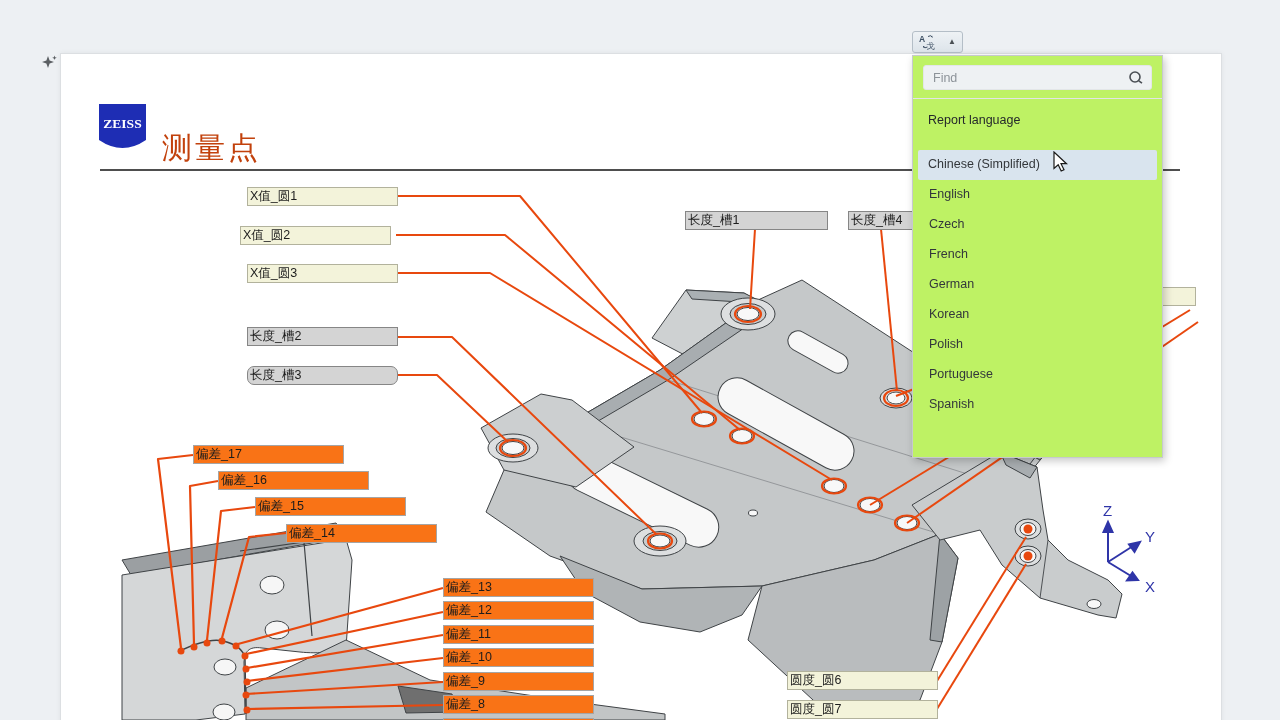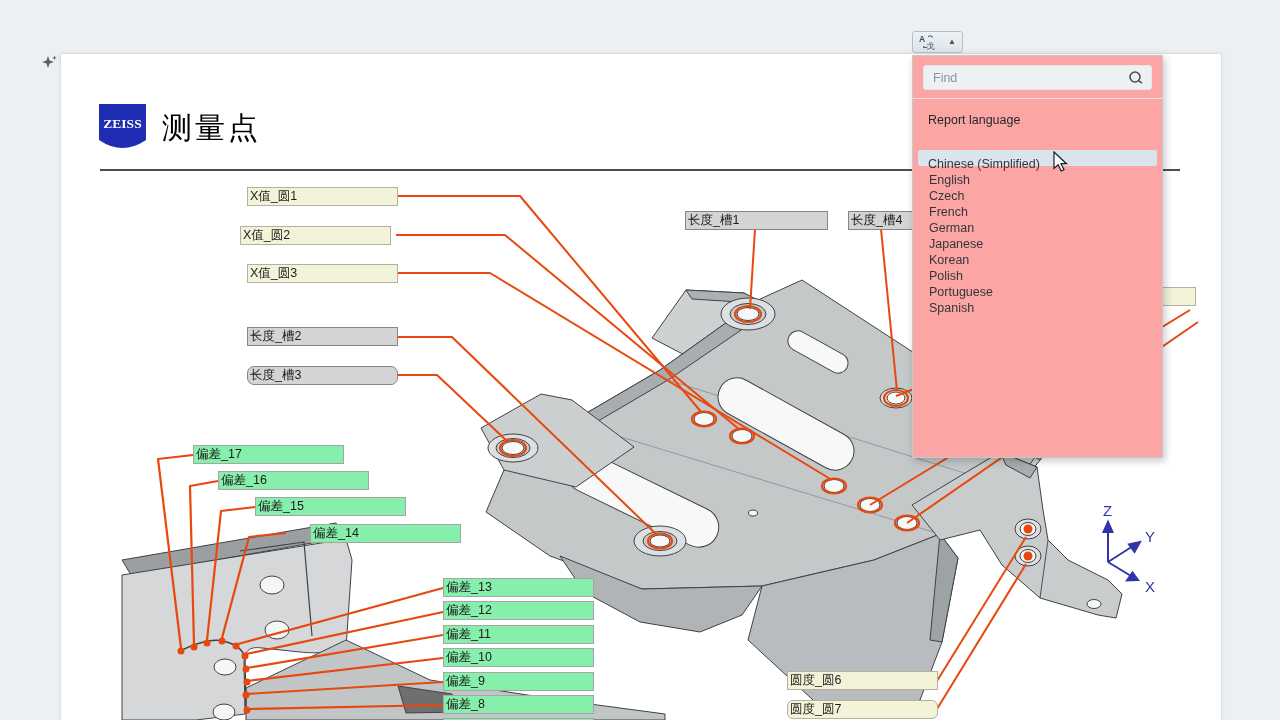--- a/index.html
+++ b/index.html
@@ -13,69 +13,69 @@
     position:absolute;left:60px;top:53px;width:1160px;height:680px;
     background:#ffffff;border:1px solid #dcdfe2;box-shadow:0 0 5px rgba(0,0,0,.06);
     z-index:1;
   }
   
   .sparkle{position:absolute;left:40px;top:53px;width:20px;height:20px;z-index:4;}
   
   .logo{position:absolute;left:99px;top:104px;width:47px;height:47px;z-index:6;}
   .logo svg{display:block;}
   .page-title{
-    position:absolute;left:162px;top:108px;z-index:6;
-    font-size:30px;color:#000000;letter-spacing:3px;
+    position:absolute;left:162px;top:128px;z-index:6;
+    font-size:30px;color:#c2410c;letter-spacing:3px;
   }
   .hrule{
     position:absolute;left:100px;top:169px;width:1080px;height:0;
     border-top:2px solid #4e4e4e;z-index:3;
   }
   
   .drawing{position:absolute;left:0;top:0;z-index:5;}
   
   .ann{
     position:absolute;height:17px;width:147px;line-height:17px;
     font-size:12.5px;color:#1d1d1d;padding-left:2px;z-index:10;
     border:1px solid #9a9a8f;white-space:nowrap;overflow:hidden;
   }
   .ann.cream{background:#f3f3da;border-color:#b2b29c;}
   .ann.gray{background:#d4d4d4;border-color:#868686;}
-  .ann.white{background:#86efac;border-color:#a5a5a5;}
+  .ann.white{background:#f97316;border-color:#a5a5a5;}
   
   .translate-btn{
     position:absolute;left:912px;top:31px;width:51px;height:22px;z-index:50;
     background:linear-gradient(#eef2f5,#dde4ea);
     border:1px solid #b4bec7;border-radius:3px;
     display:flex;align-items:center;justify-content:space-between;
     padding:0 6px;box-sizing:border-box;cursor:pointer;
   }
   .translate-btn .tri{font-size:8px;color:#4a4f54;line-height:1;}
   
   .dropdown{
     position:absolute;left:912px;top:55px;width:251px;height:403px;z-index:50;
-    background:#fca5a5;border:1px solid #c6c9cc;
+    background:#bef264;border:1px solid #c6c9cc;
     box-shadow:2px 3px 8px rgba(0,0,0,.22);box-sizing:border-box;
   }
   .find-row{position:relative;height:42px;border-bottom:1px solid #e2e4e6;}
   .find-input{
     position:absolute;left:10px;top:9px;width:229px;height:25px;box-sizing:border-box;
     background:#eef1f3;border:1px solid #e3e6e8;border-radius:3px;
     font-size:12.5px;color:#333;padding:0 28px 0 9px;outline:none;
     font-family:"Liberation Sans","DejaVu Sans",sans-serif;
   }
   .find-input::placeholder{color:#8d9399;}
   .find-icon{position:absolute;right:18px;top:14px;width:16px;height:16px;}
   .section-label{
     padding:14px 0 0 15px;height:38px;box-sizing:content-box;
     font-size:12.5px;color:#25282b;
   }
   .lang-list{position:absolute;left:0;top:94px;right:0;}
   .lang-item{
-    height:16px;line-height:28px;padding-left:15px;margin:0 1px;
+    height:30px;line-height:28px;padding-left:15px;margin:0 1px;
     font-size:12.5px;color:#33373b;cursor:pointer;
   }
   .lang-item.selected{
     background:#d9e4ee;margin:0 5px;padding-left:10px;border-radius:2px;
   }
   
   .cursor{position:absolute;left:1053px;top:151px;z-index:60;}
   
   .triad{position:absolute;left:1085px;top:498px;z-index:8;}
 </style>
@@ -219,30 +219,30 @@
     <div class="ann cream" style="left: 247px; top: 187px;">X值_圆1</div>
     <div class="ann cream" style="left: 240px; top: 226px;">X值_圆2</div>
     <div class="ann cream" style="left: 247px; top: 264px;">X值_圆3</div>
     <div class="ann gray" style="left: 685px; top: 211px; width: 139px;">长度_槽1</div>
     <div class="ann gray" style="left: 848px; top: 211px; width: 139px;">长度_槽4</div>
     <div class="ann gray" style="left: 247px; top: 327px;">长度_槽2</div>
     <div class="ann gray" style="left: 247px; top: 366px; border-radius: 7px;">长度_槽3</div>
     <div class="ann white" style="left: 193px; top: 445px;">偏差_17</div>
     <div class="ann white" style="left: 218px; top: 471px;">偏差_16</div>
     <div class="ann white" style="left: 255px; top: 497px;">偏差_15</div>
-    <div class="ann white" style="left: 286px; top: 524px; margin-left: 24px;">偏差_14</div>
+    <div class="ann white" style="left: 286px; top: 524px;">偏差_14</div>
     <div class="ann white" style="left: 443px; top: 578px;">偏差_13</div>
     <div class="ann white" style="left: 443px; top: 601px;">偏差_12</div>
     <div class="ann white" style="left: 443px; top: 625px;">偏差_11</div>
     <div class="ann white" style="left: 443px; top: 648px;">偏差_10</div>
     <div class="ann white" style="left: 443px; top: 672px;">偏差_9</div>
     <div class="ann white" style="left: 443px; top: 695px;">偏差_8</div>
     <div class="ann white" style="left: 443px; top: 718px;"></div>
     <div class="ann cream" style="left: 787px; top: 671px;">圆度_圆6</div>
-    <div class="ann cream" style="left: 787px; top: 700px; border-radius: 6px;">圆度_圆7</div>
+    <div class="ann cream" style="left: 787px; top: 700px;">圆度_圆7</div>
     <div class="ann cream" style="left: 1100px; top: 287px; width: 92px;"></div>
   </div>
 
 <div class="triad">
   <svg width="90" height="105" viewBox="0 0 90 105">
     <g stroke="#2f35a8" stroke-width="2" fill="#2f35a8">
       <line x1="23" y1="64" x2="23" y2="32"></line>
       <path d="M23,24 L18.5,34 L27.5,34 Z"></path>
       <line x1="23" y1="64" x2="48" y2="48"></line>
       <path d="M55,44 L44,46.5 L49.5,54 Z"></path>
@@ -275,21 +275,20 @@
       <line x1="10.8" y1="10.8" x2="14" y2="13.2" stroke="#4a4f54" stroke-width="1.6"></line>
     </svg>
   </div>
   <div class="section-label">Report language</div>
   <div class="lang-list">
       <div class="lang-item selected">Chinese (Simplified)</div>
       <div class="lang-item">English</div>
       <div class="lang-item">Czech</div>
       <div class="lang-item">French</div>
       <div class="lang-item">German</div>
-      <div class="lang-item">Japanese</div>
       <div class="lang-item">Korean</div>
       <div class="lang-item">Polish</div>
       <div class="lang-item">Portuguese</div>
       <div class="lang-item">Spanish</div>
     </div>
 </div>
 
 <div class="cursor">
   <svg width="20" height="22" viewBox="0 0 20 22">
     <path d="M1,1 L1,17.5 L5.2,13.7 L8.2,20 L11,18.8 L8,12.7 L13.5,12.7 Z" fill="#ffffff" stroke="#1a1a1a" stroke-width="1.2"></path>

